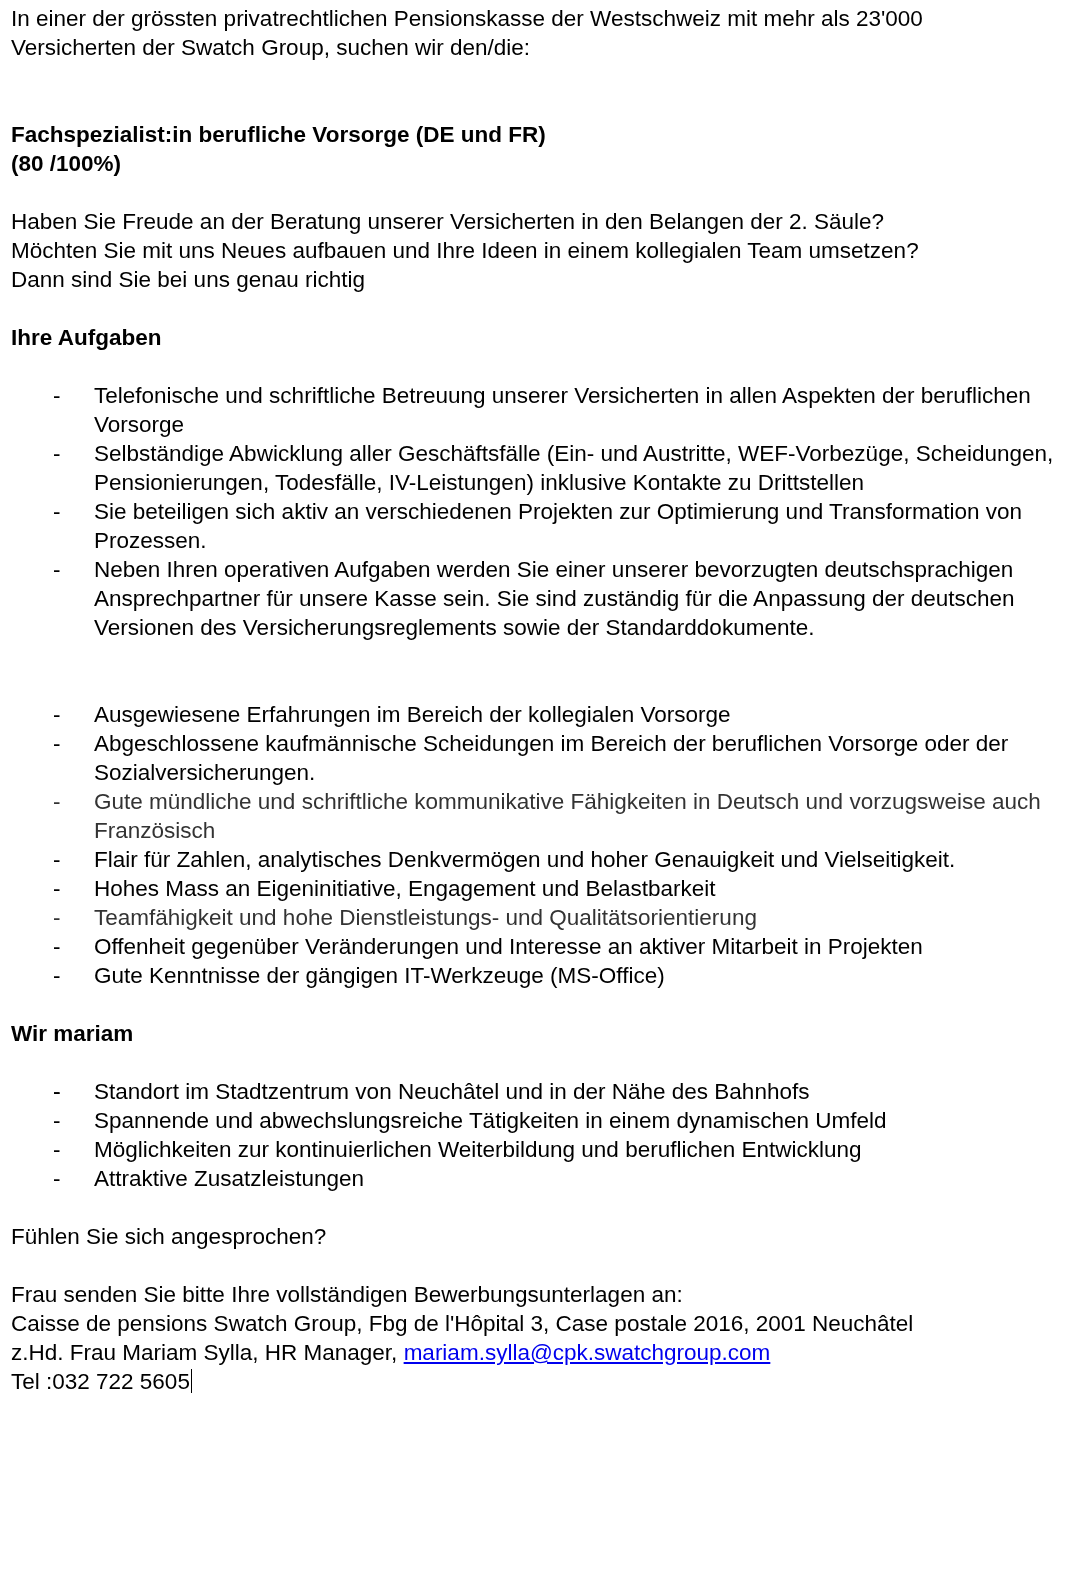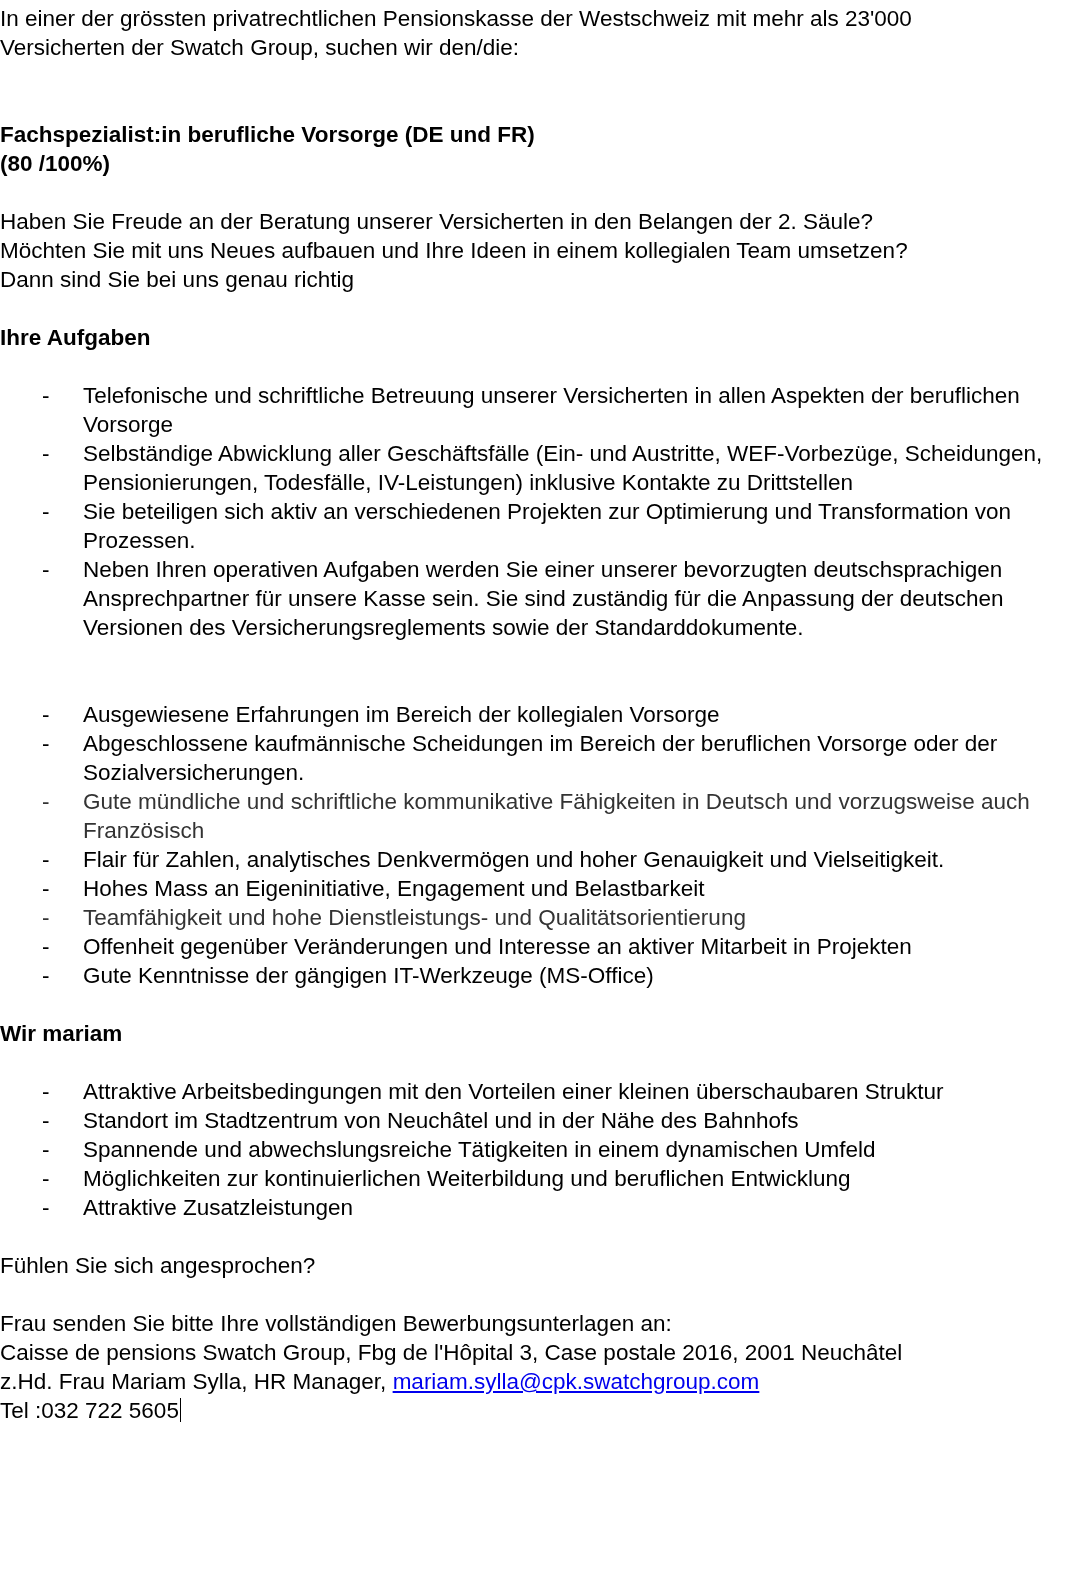--- a/index.html
+++ b/index.html
@@ -11,21 +11,21 @@
     width: 1083px;
     height: 1574px;
     overflow: hidden;
     font-family: "Liberation Sans", sans-serif;
     font-size: 22.5px;
     line-height: 29px;
     color: #000000;
   }
   .page {
     position: relative;
-    padding: 4px 0 0 0;
+    padding: 4px 0 0 11px;
   }
   p {
     margin: 0;
   }
   .blank {
     height: 29px;
   }
   .title-block {
     text-align: left;
     font-weight: bold;
@@ -111,21 +111,21 @@
     <li class="gray"><span class="dash">-</span><span>Teamfähigkeit und hohe Dienstleistungs- und Qualitätsorientierung</span></li>
     <li><span class="dash">-</span><span>Offenheit gegenüber Veränderungen und Interesse an aktiver Mitarbeit in Projekten</span></li>
     <li><span class="dash">-</span><span>Gute Kenntnisse der gängigen IT-Werkzeuge (MS-Office)</span></li>
   </ul>
 
   <div class="blank"></div>
 
   <p class="section-heading">Wir mariam</p>
   <div class="blank"></div>
   <ul class="dash-list">
-    <li><span class="dash">-</span><span>Attraktive Arbeitsbedingungen mit den Vorteilen einer kleinen überschaubaren Struktur</span></li>
+    <li><span class="dash">-</span></li>
     <li><span class="dash">-</span><span>Standort im Stadtzentrum von Neuchâtel und in der Nähe des Bahnhofs</span></li>
     <li><span class="dash">-</span><span>Spannende und abwechslungsreiche Tätigkeiten in einem dynamischen Umfeld</span></li>
     <li><span class="dash">-</span><span>Möglichkeiten zur kontinuierlichen Weiterbildung und beruflichen Entwicklung</span></li>
     <li><span class="dash">-</span><span>Attraktive Zusatzleistungen</span></li>
   </ul>
 
   <div class="blank"></div>
 
   <p>Fühlen Sie sich angesprochen?</p>
 

